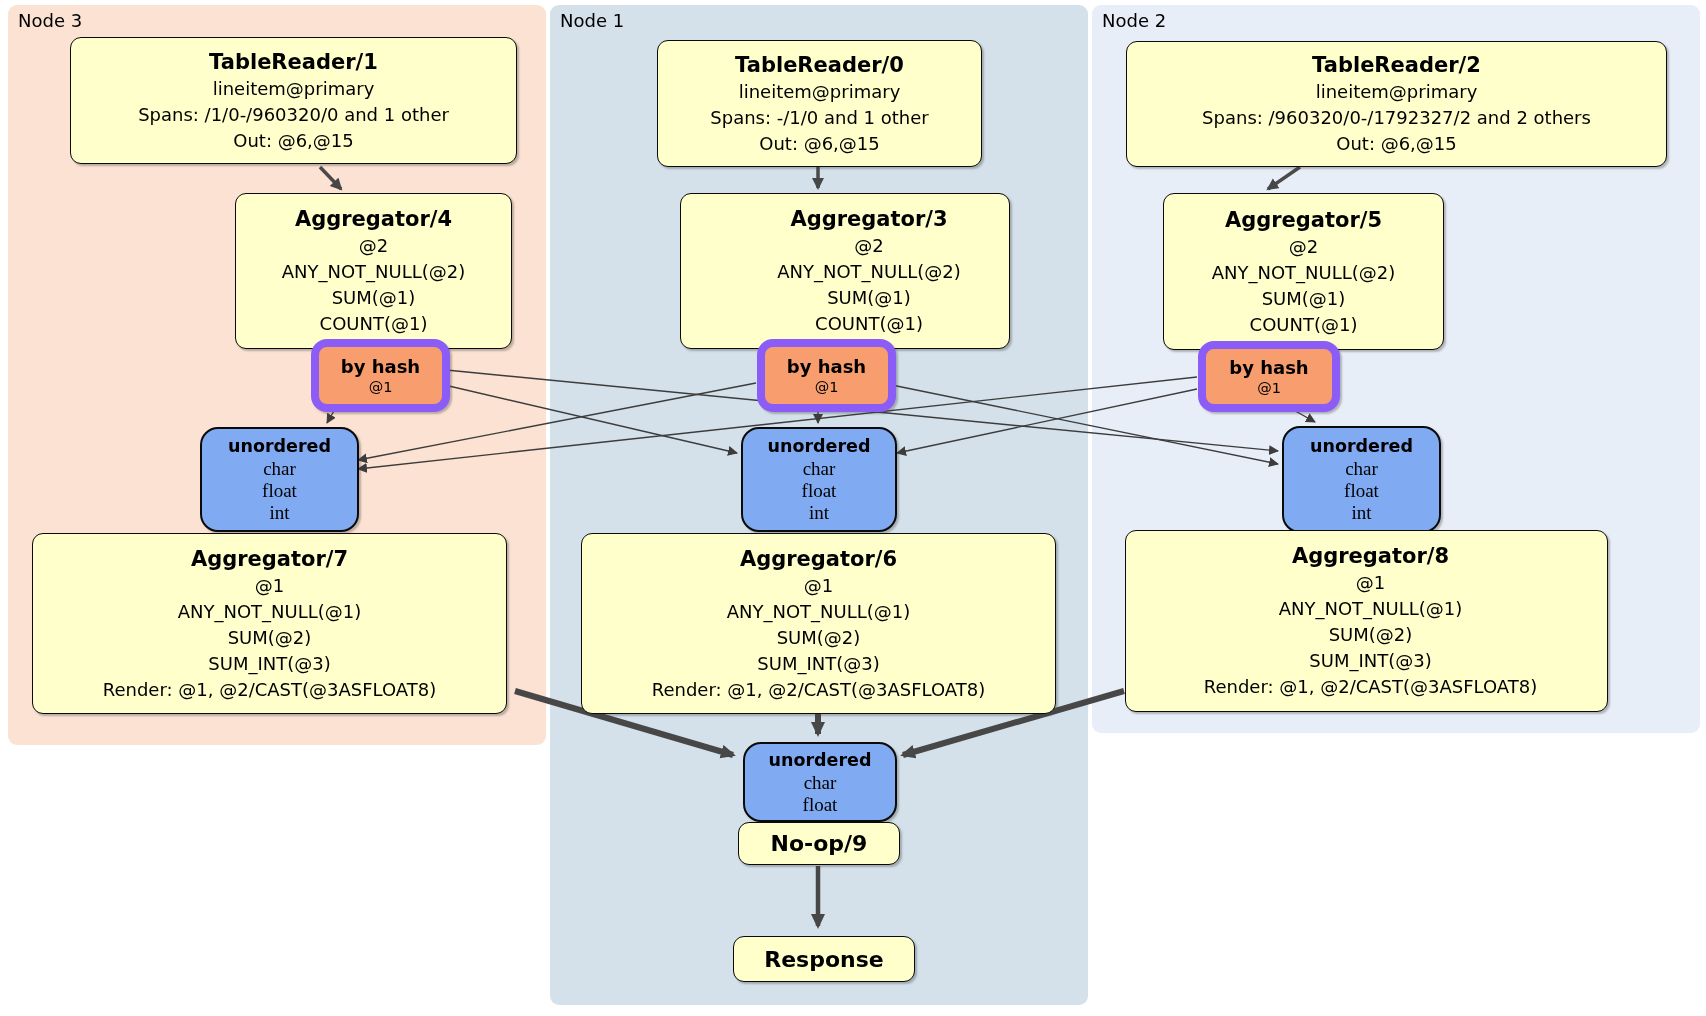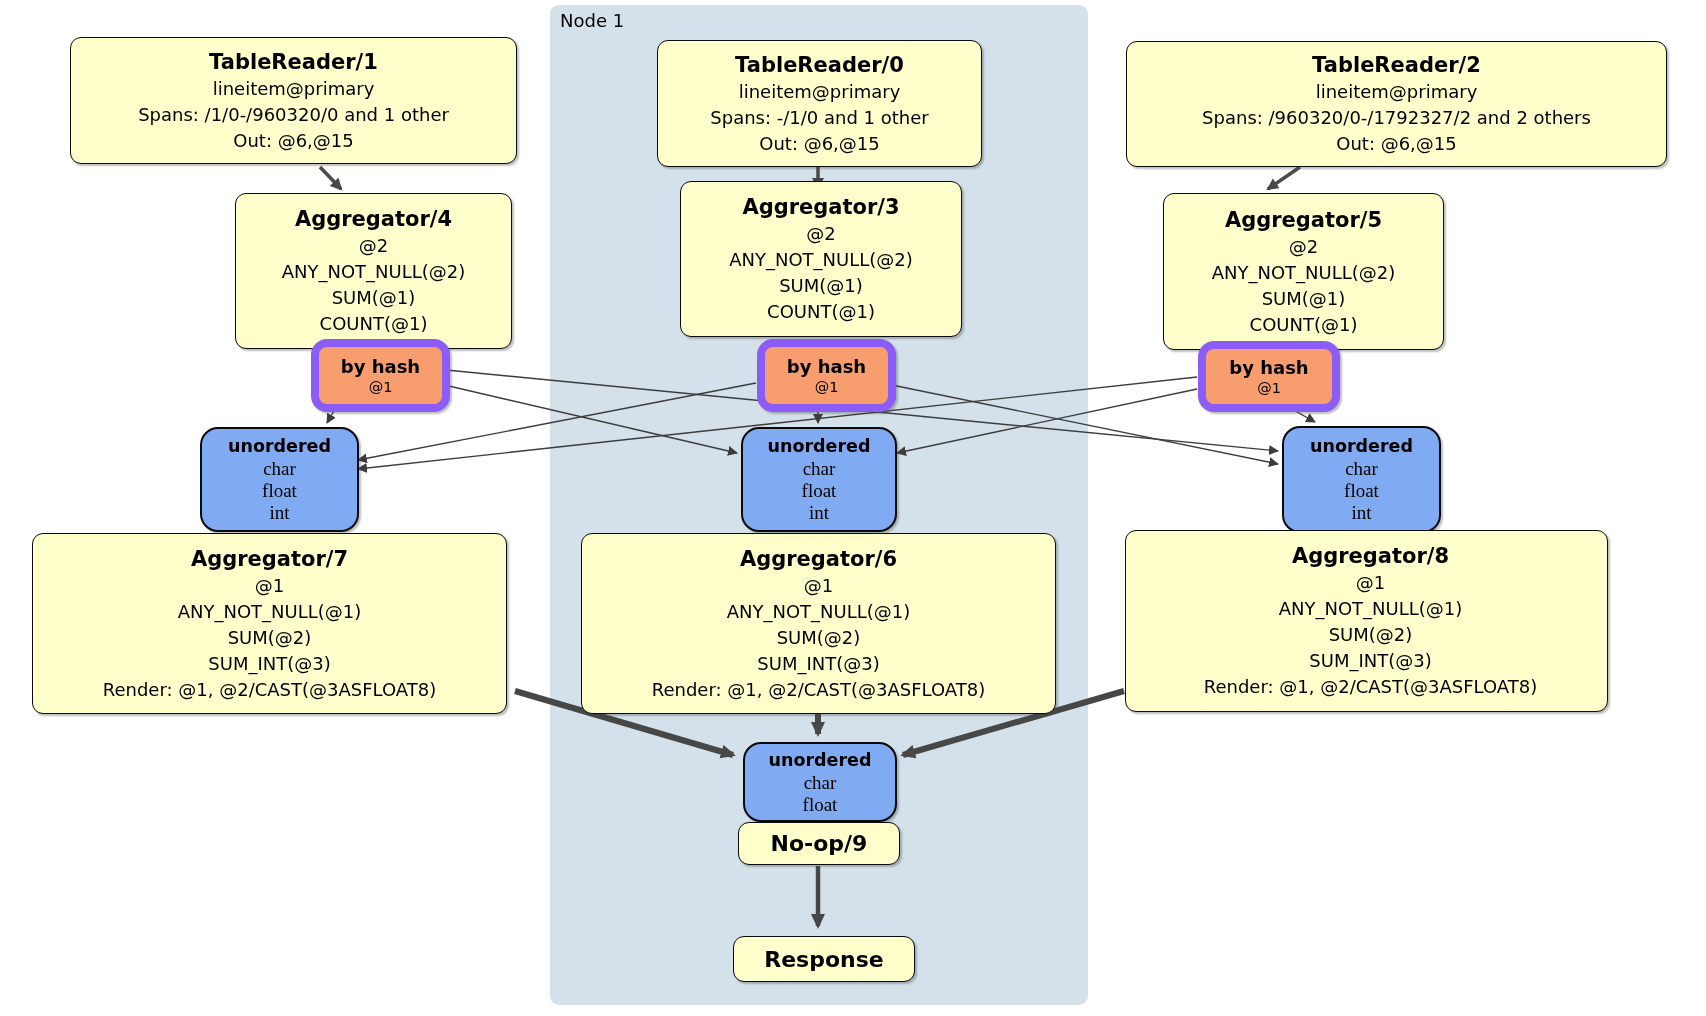--- a/index.html
+++ b/index.html
@@ -24,22 +24,28 @@
         box-shadow:2px 2px 2px rgba(70,70,70,0.35);}
   .sync .st{font-weight:700;font-size:17.5px;line-height:23px;white-space:nowrap;}
   .sync .sl{font-size:19px;line-height:22px;white-space:nowrap;font-family:Liberation Serif, serif;}
   .single{font-weight:700;font-size:22px;}
 </style>
 </head>
 <body>
 
 <div class="canvas">
 
+  <div class="panel" style="left:8px;top:5px;width:538px;height:740px;background:#fbe2d2;">
+    <div class="panel-label">Node 3</div>
+  </div>
   <div class="panel" style="left:550px;top:5px;width:538px;height:1000px;background:#d4e1ea;">
     <div class="panel-label">Node 1</div>
+  </div>
+  <div class="panel" style="left:1092px;top:5px;width:608px;height:728px;background:#e8eef8;">
+    <div class="panel-label">Node 2</div>
   </div>
 
   <svg class="edges" width="1706" height="1016" viewBox="0 0 1706 1016">
     <defs>
       <marker id="ah-s" markerUnits="userSpaceOnUse" markerWidth="12" markerHeight="12" refX="9" refY="5" orient="auto">
         <path d="M0,0 L10,5 L0,10 z" fill="#3c3c3c"></path>
       </marker>
       <marker id="ah-m" markerUnits="userSpaceOnUse" markerWidth="15" markerHeight="14" refX="10" refY="6" orient="auto">
         <path d="M0,0 L12,6 L0,12 z" fill="#474747"></path>
       </marker>
@@ -106,21 +112,21 @@
     <div class="l">SUM_INT(@3)</div>
     <div class="l">Render: @1, @2/CAST(@3ASFLOAT8)</div>
   </div>
 
   <div class="box proc" style="left:657px;top:40px;width:323px;height:125px;">
     <div class="t">TableReader/0</div>
     <div class="l">lineitem@primary</div>
     <div class="l">Spans: -/1/0 and 1 other</div>
     <div class="l">Out: @6,@15</div>
   </div>
-  <div class="box proc" style="left:680px;top:181px;width:280px;height:154px;">
+  <div class="box proc" style="left:680px;top:193px;width:280px;height:154px;padding-left:48px;">
     <div class="t">Aggregator/3</div>
     <div class="l">@2</div>
     <div class="l">ANY_NOT_NULL(@2)</div>
     <div class="l">SUM(@1)</div>
     <div class="l">COUNT(@1)</div>
   </div>
   <div class="box router" style="left:757px;top:339px;width:123px;height:57px;">
     <div class="rt">by hash</div>
     <div class="rd">@1</div>
   </div>

